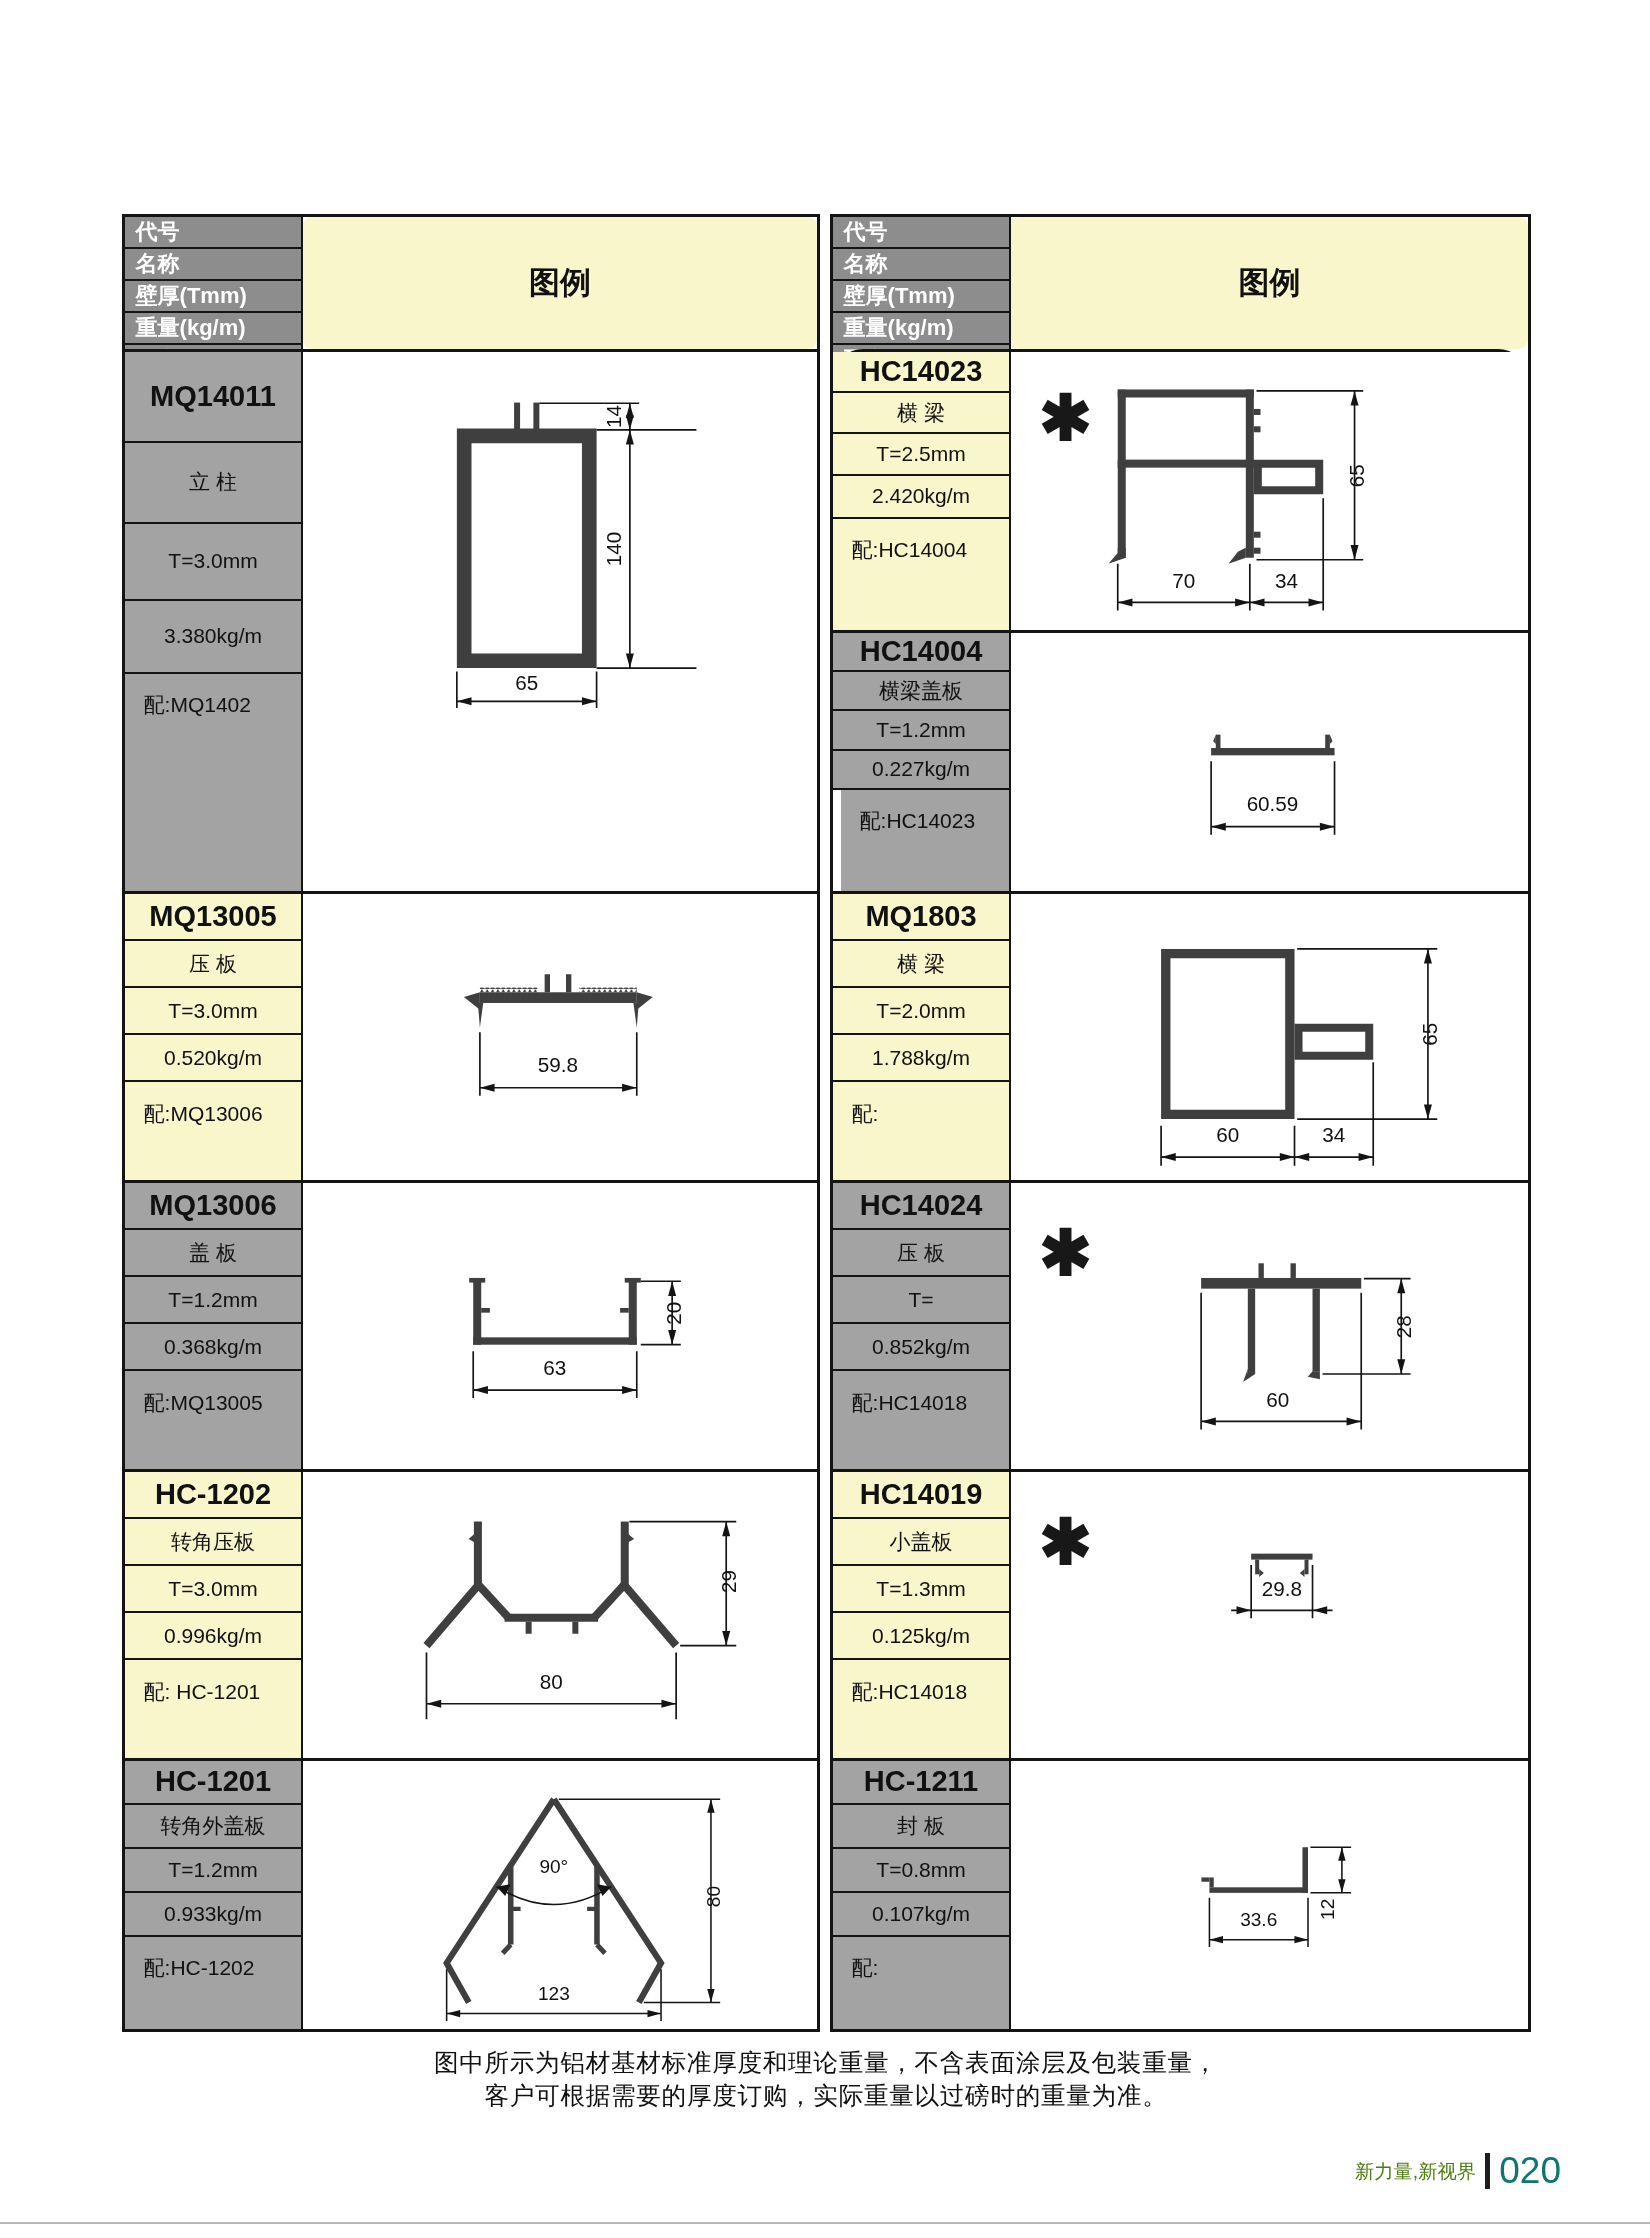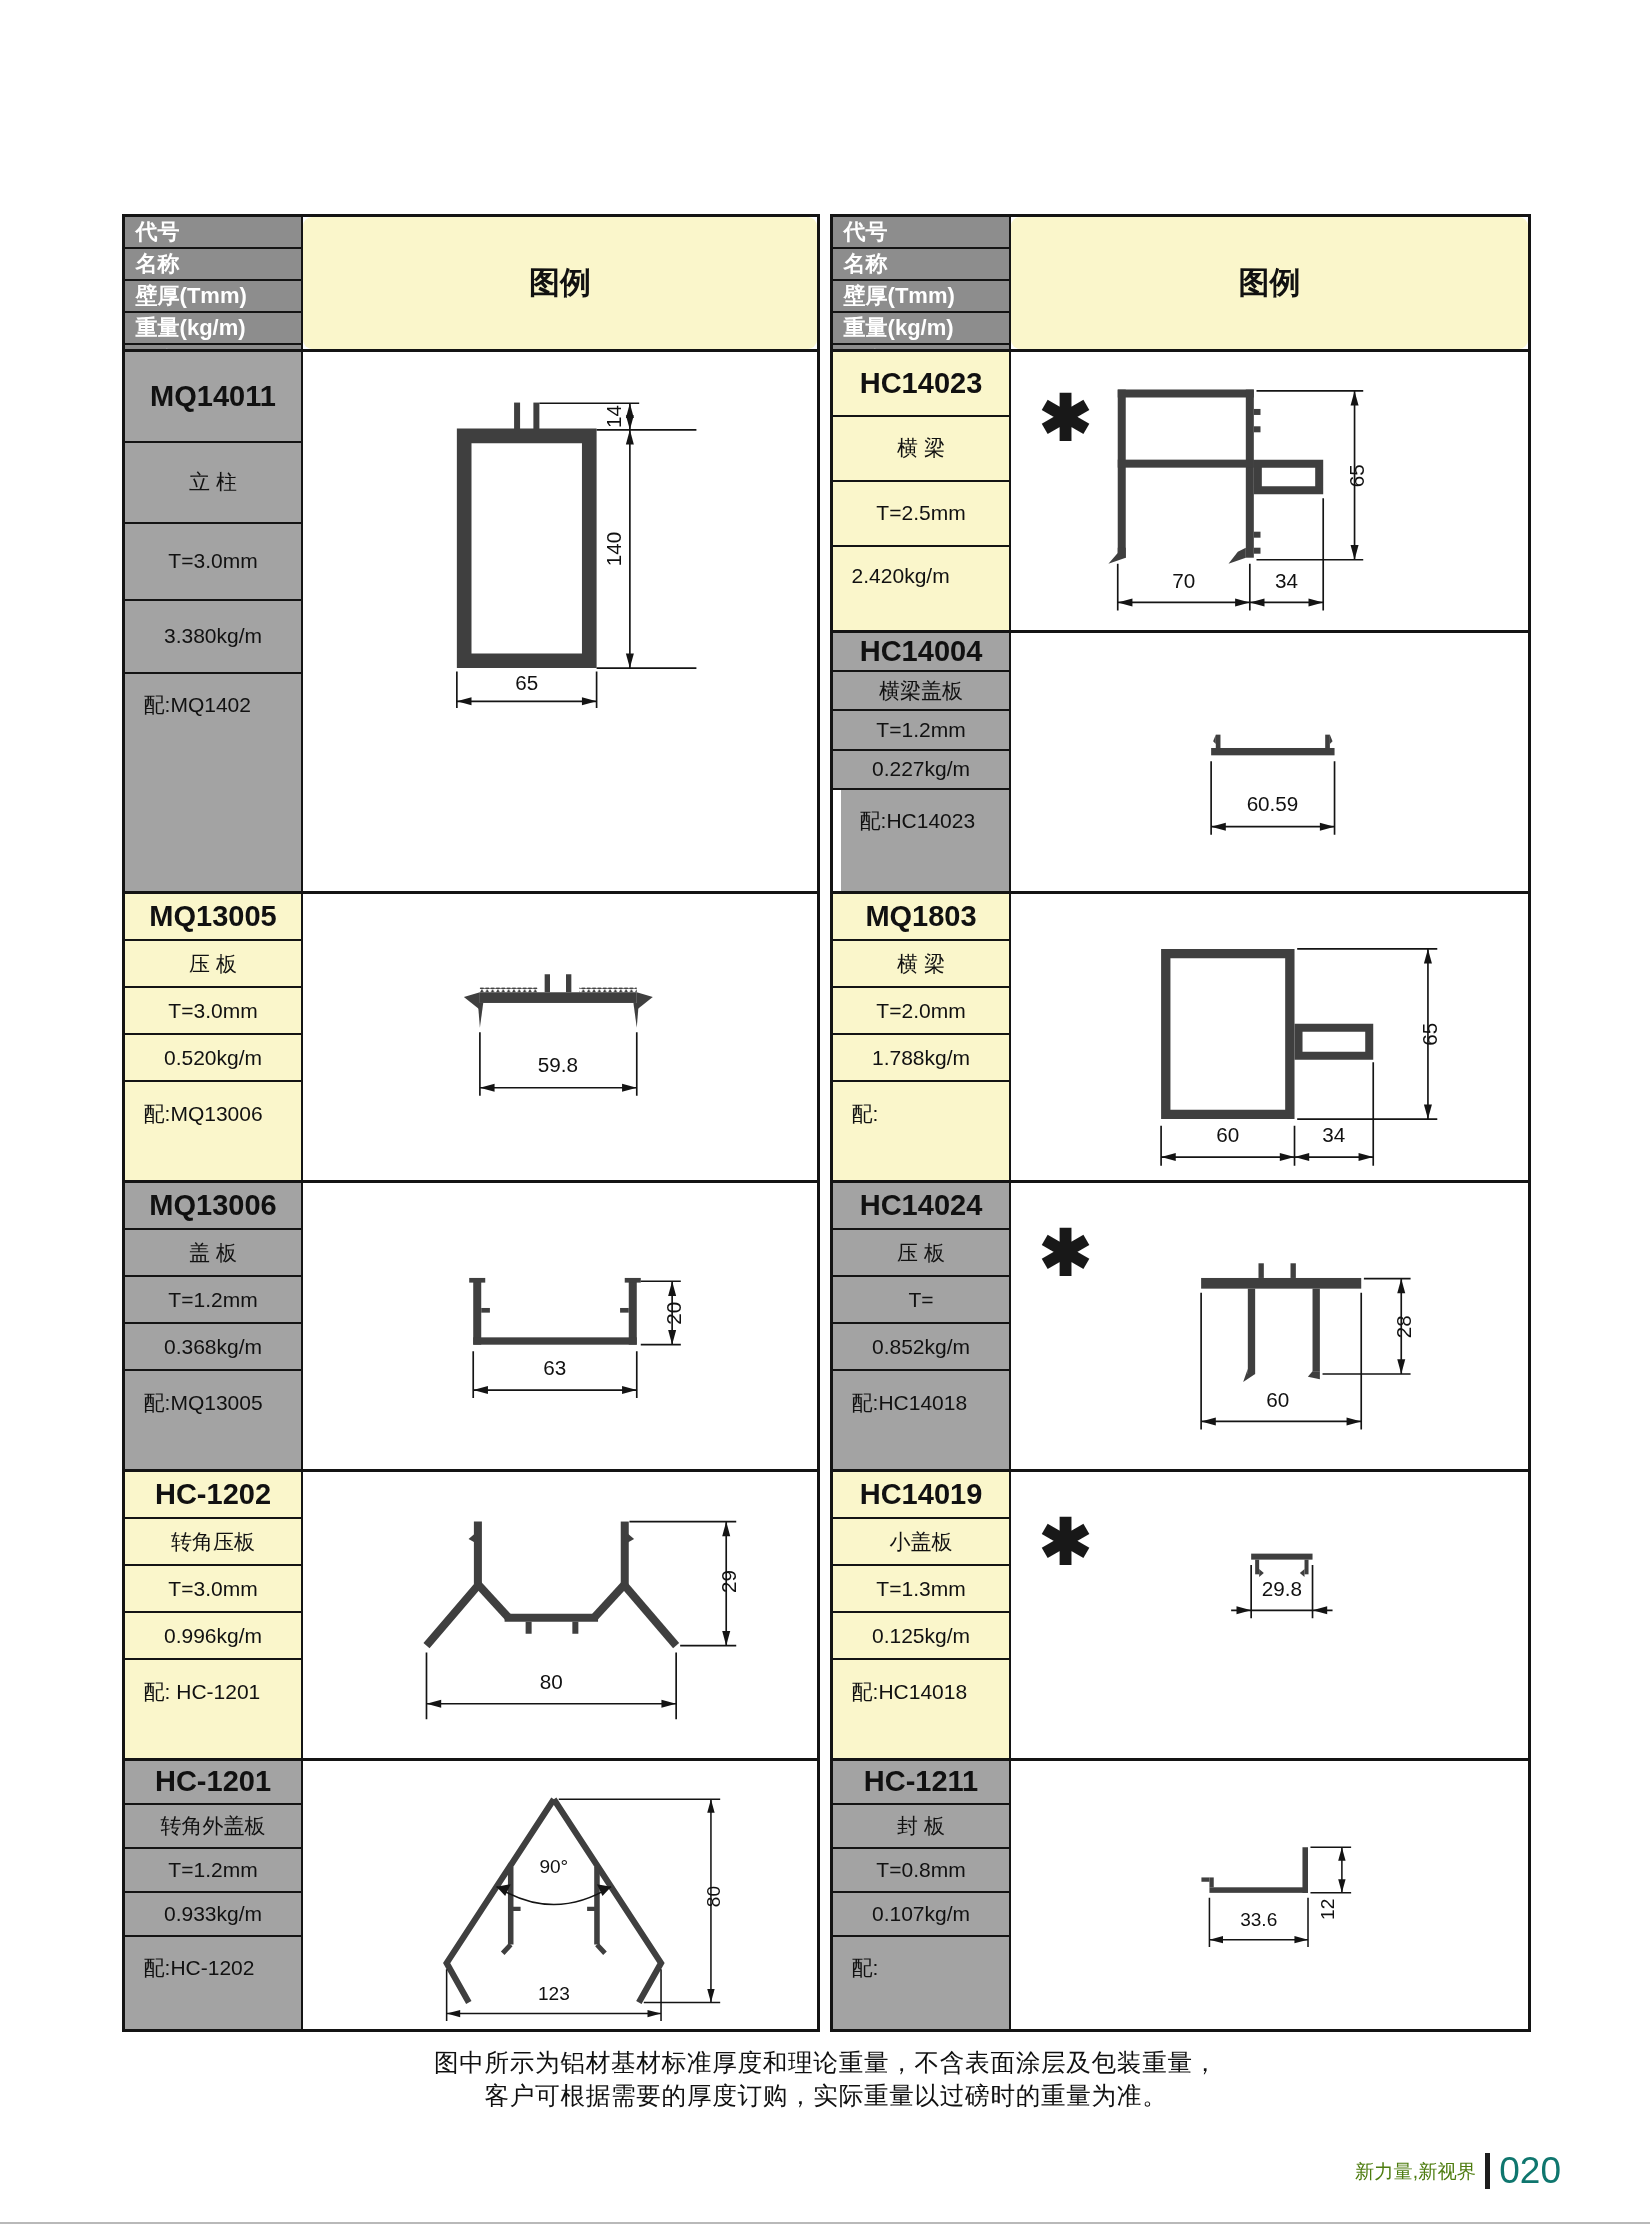--- a/index.html
+++ b/index.html
@@ -14,21 +14,21 @@
 
   .hdr{height:132px;display:flex;flex:none;}
   .hdr-labels{width:176px;border-right:2.7px solid #141414;display:flex;flex-direction:column;flex:none;}
   .hdr-cell{flex:1;background:#8d8d8d;border-bottom:2.7px solid #141414;color:#fff;
             font-weight:bold;font-size:22px;display:flex;align-items:center;padding-left:10.6px;}
   .hdr-cell:last-child{border-bottom:none;}
   .hdr-legend{flex:1;background:#FAF6CB;display:flex;align-items:center;justify-content:center;
               font-weight:bold;font-size:31px;border-radius:9px;}
 
   .block{display:flex;border-top:3.3px solid #141414;flex:none;}
-  .subwrap{display:flex;flex-direction:column;flex:none;}
+  .subwrap{display:flex;flex-direction:column;flex:none;border-radius:30px;}
   .subblock{display:flex;flex:none;}
   .subblock + .subblock{border-top:3.3px solid #141414;}
 
   .labels{width:176px;border-right:2.7px solid #141414;display:flex;flex-direction:column;flex:none;}
   .cell{border-bottom:2.7px solid #141414;display:flex;align-items:center;justify-content:center;
         font-size:21px;flex:1;}
   .cell:last-child{border-bottom:none;flex:1.78;align-items:flex-start;justify-content:flex-start;
         padding:17.3px 0 0 18.6px;box-sizing:border-box;}
   .cell.code{font-weight:bold;font-size:29px;}
   .gray  .cell{background:#a3a3a3;}
@@ -245,20 +245,21 @@
       <div class="hdr-legend">图例</div>
     </div>
 
     <div class="block subwrap" style="height:539px">
       <div class="subblock" style="height:278px">
         <div class="labels yellow subY">
           <div class="cell code">HC14023</div>
           <div class="cell">横  梁</div>
           <div class="cell">T=2.5mm</div>
           <div class="cell">2.420kg/m</div>
+          <div class="cell">配:HC14004</div>
         </div>
         <div class="diagram">
           <svg viewBox="0 0 775 414" preserveAspectRatio="xMidYMid meet">
             <text class="mk" x="42" y="130">✱</text>
             <path class="pf" d="M160,55h204v12h-204z"></path>
             <rect class="pf" x="160" y="55" width="12" height="252"></rect>
             <polygon class="pf" points="172,292 172,307 146,316 160,300 160,292"></polygon>
             <rect class="pf" x="352" y="55" width="12" height="252"></rect>
             <rect class="pf" x="364" y="84" width="10" height="9"></rect>
             <rect class="pf" x="364" y="110" width="10" height="9"></rect>

